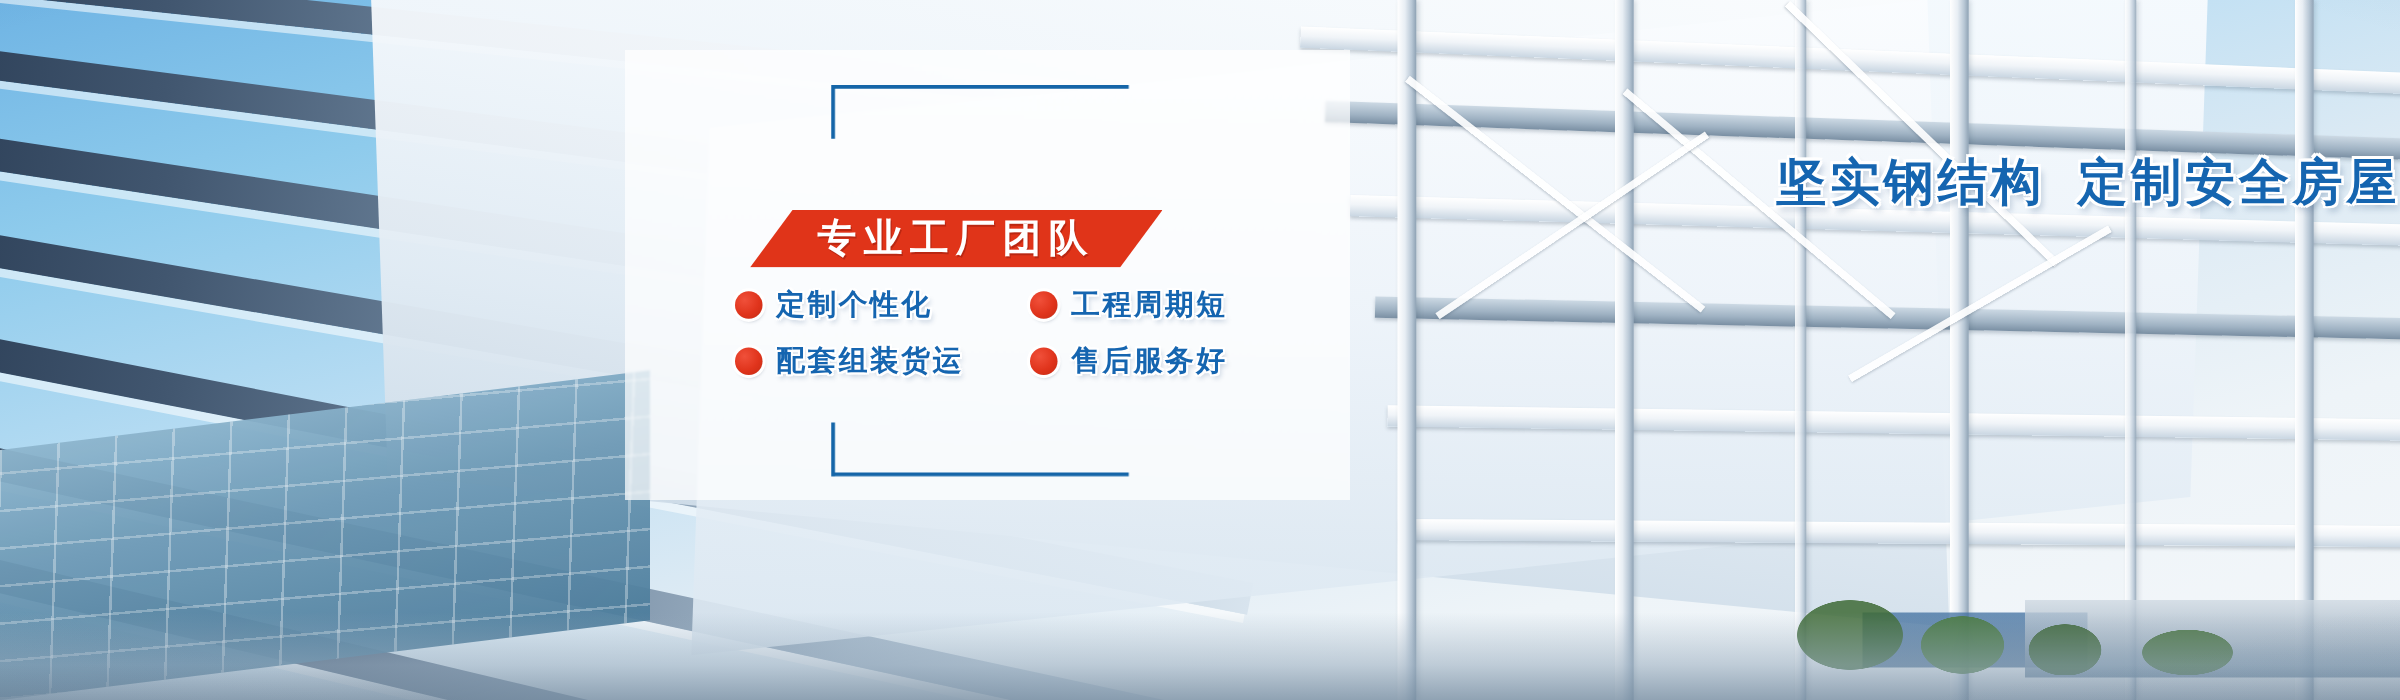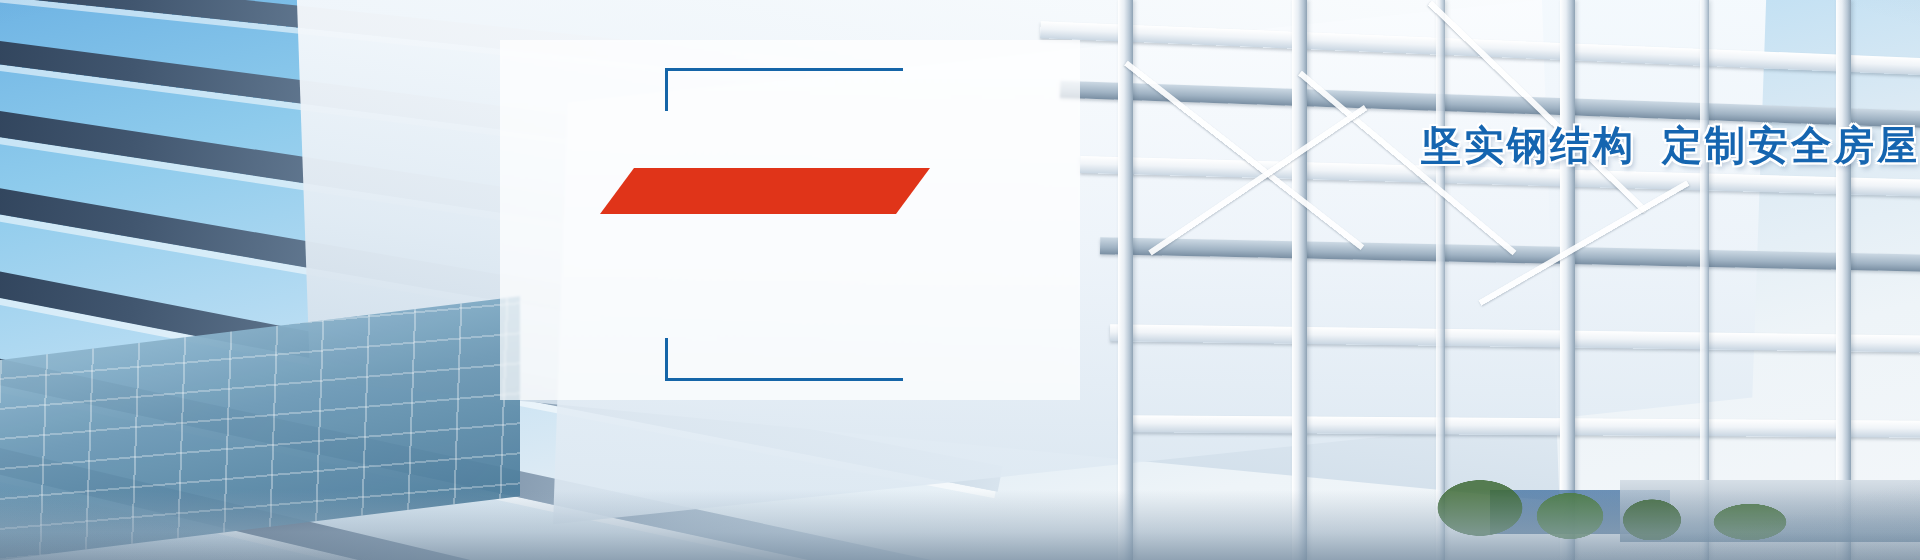--- a/index.html
+++ b/index.html
@@ -229,16 +229,35 @@
 
   <div class="bracket bk-tl"></div>
   <div class="bracket bk-bl"></div>
 
   <div class="headline">
     <span>坚实钢结构</span><span class="gap"></span><span>定制安全房屋</span>
   </div>
 
   <div class="ribbon-wrap">
     <div class="ribbon"></div>
-  </div>
-
+    <div class="ribbon-text">专业工厂团队</div>
+  </div>
+
+  <div class="features">
+    <div class="feature">
+      <span class="dot"></span>
+      <span class="feature-label">定制个性化</span>
+    </div>
+    <div class="feature">
+      <span class="dot"></span>
+      <span class="feature-label">工程周期短</span>
+    </div>
+    <div class="feature">
+      <span class="dot"></span>
+      <span class="feature-label">配套组装货运</span>
+    </div>
+    <div class="feature">
+      <span class="dot"></span>
+      <span class="feature-label">售后服务好</span>
+    </div>
+  </div>
 
 </div>
 
 </body></html>

